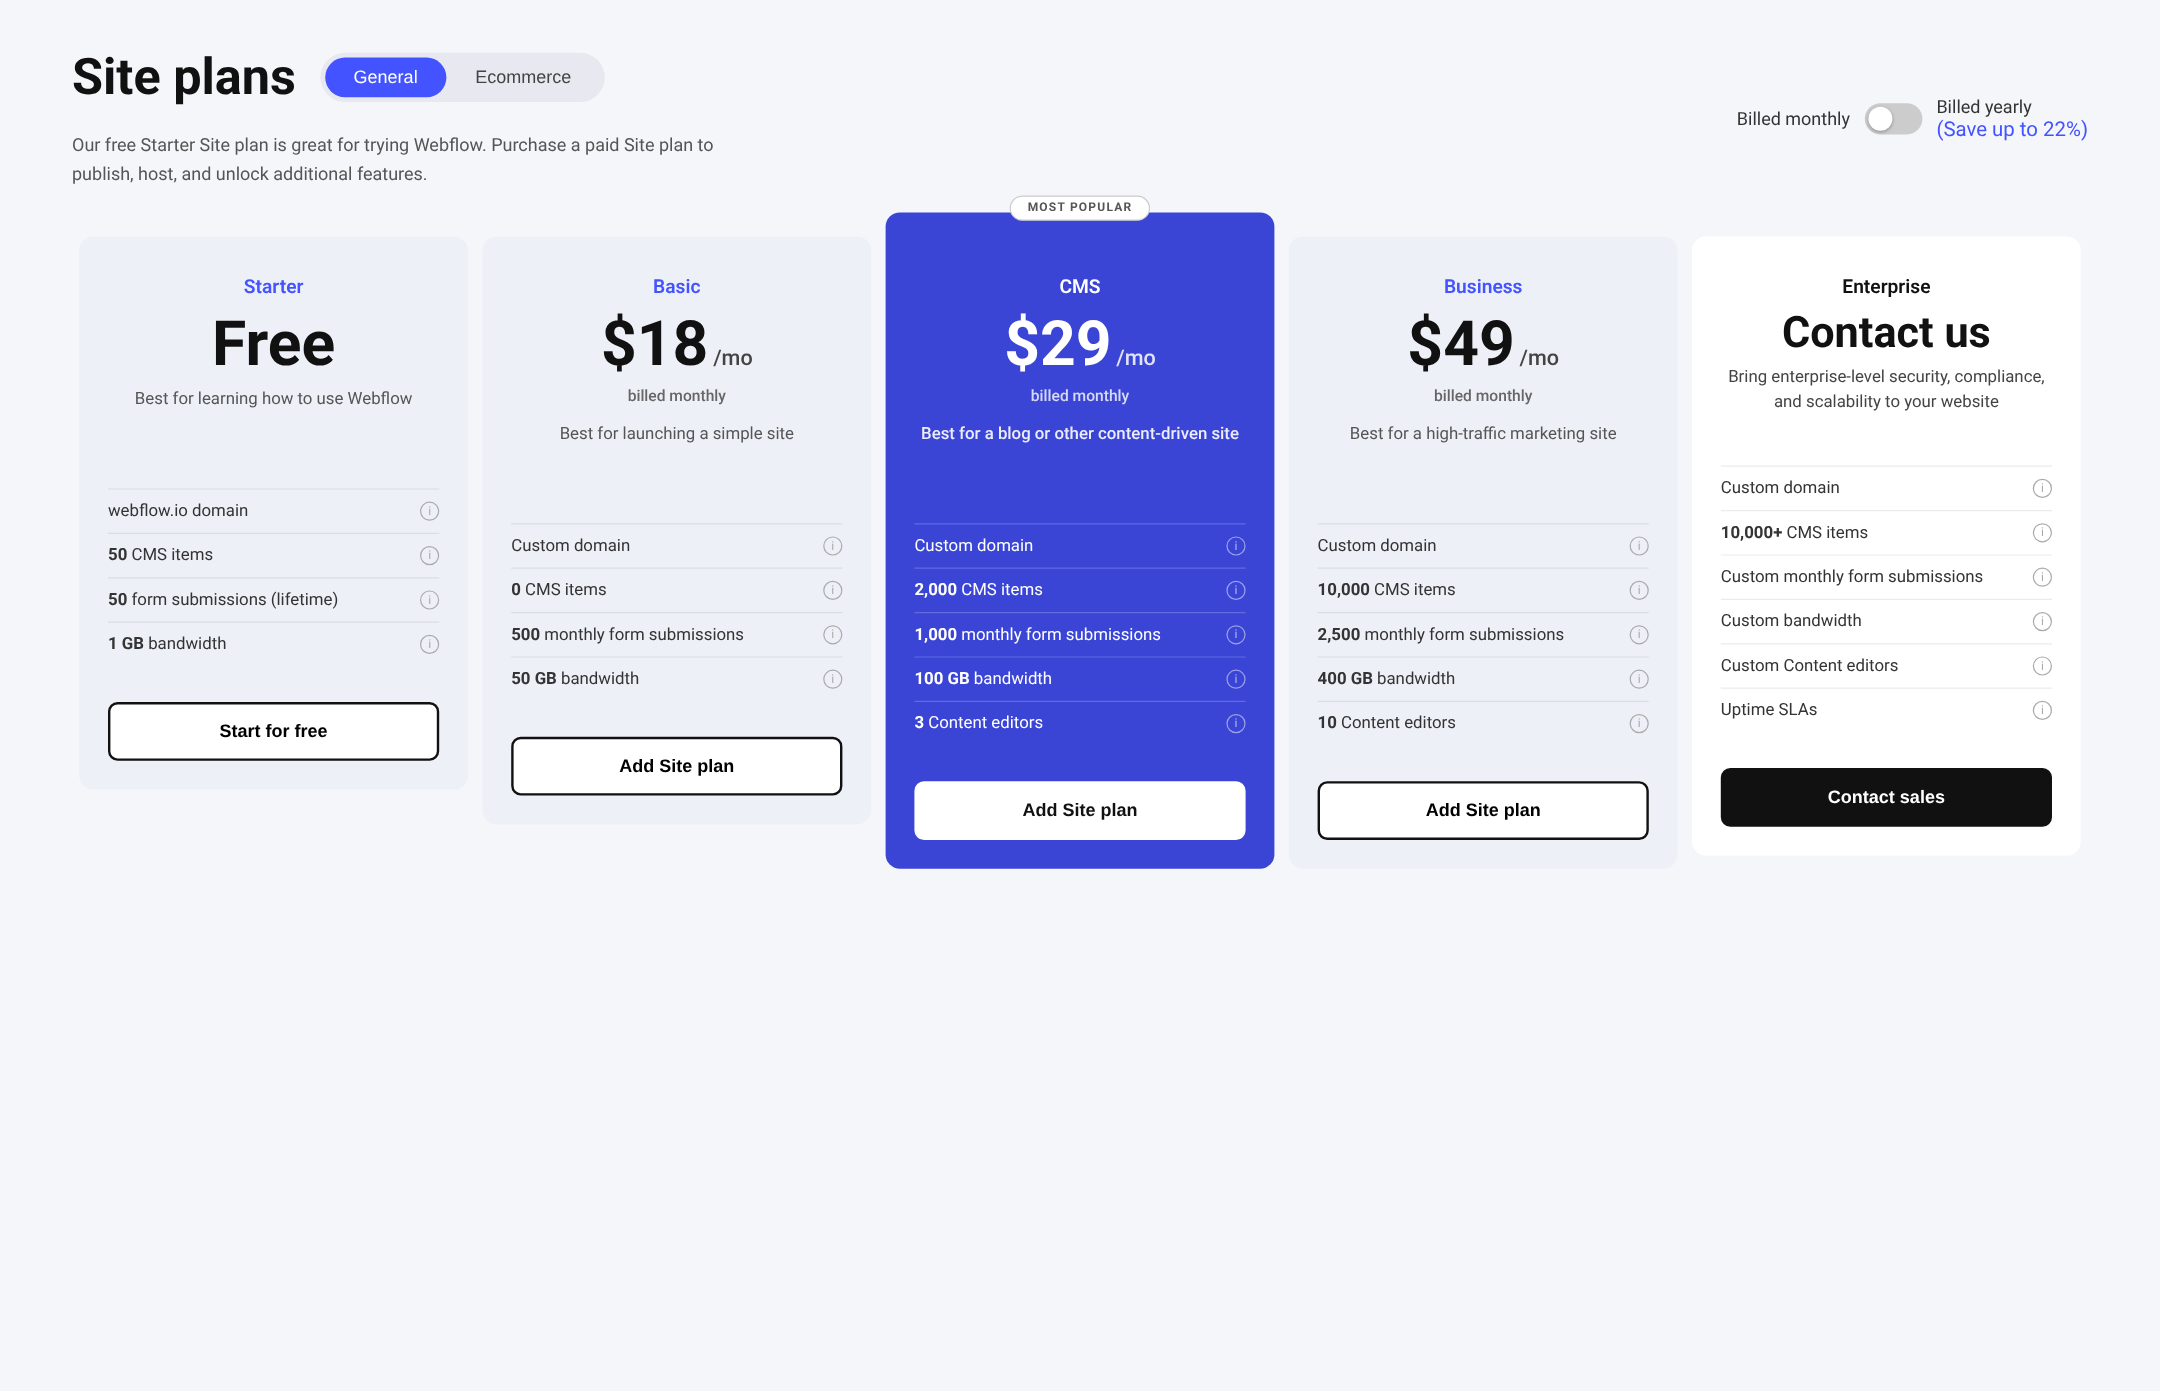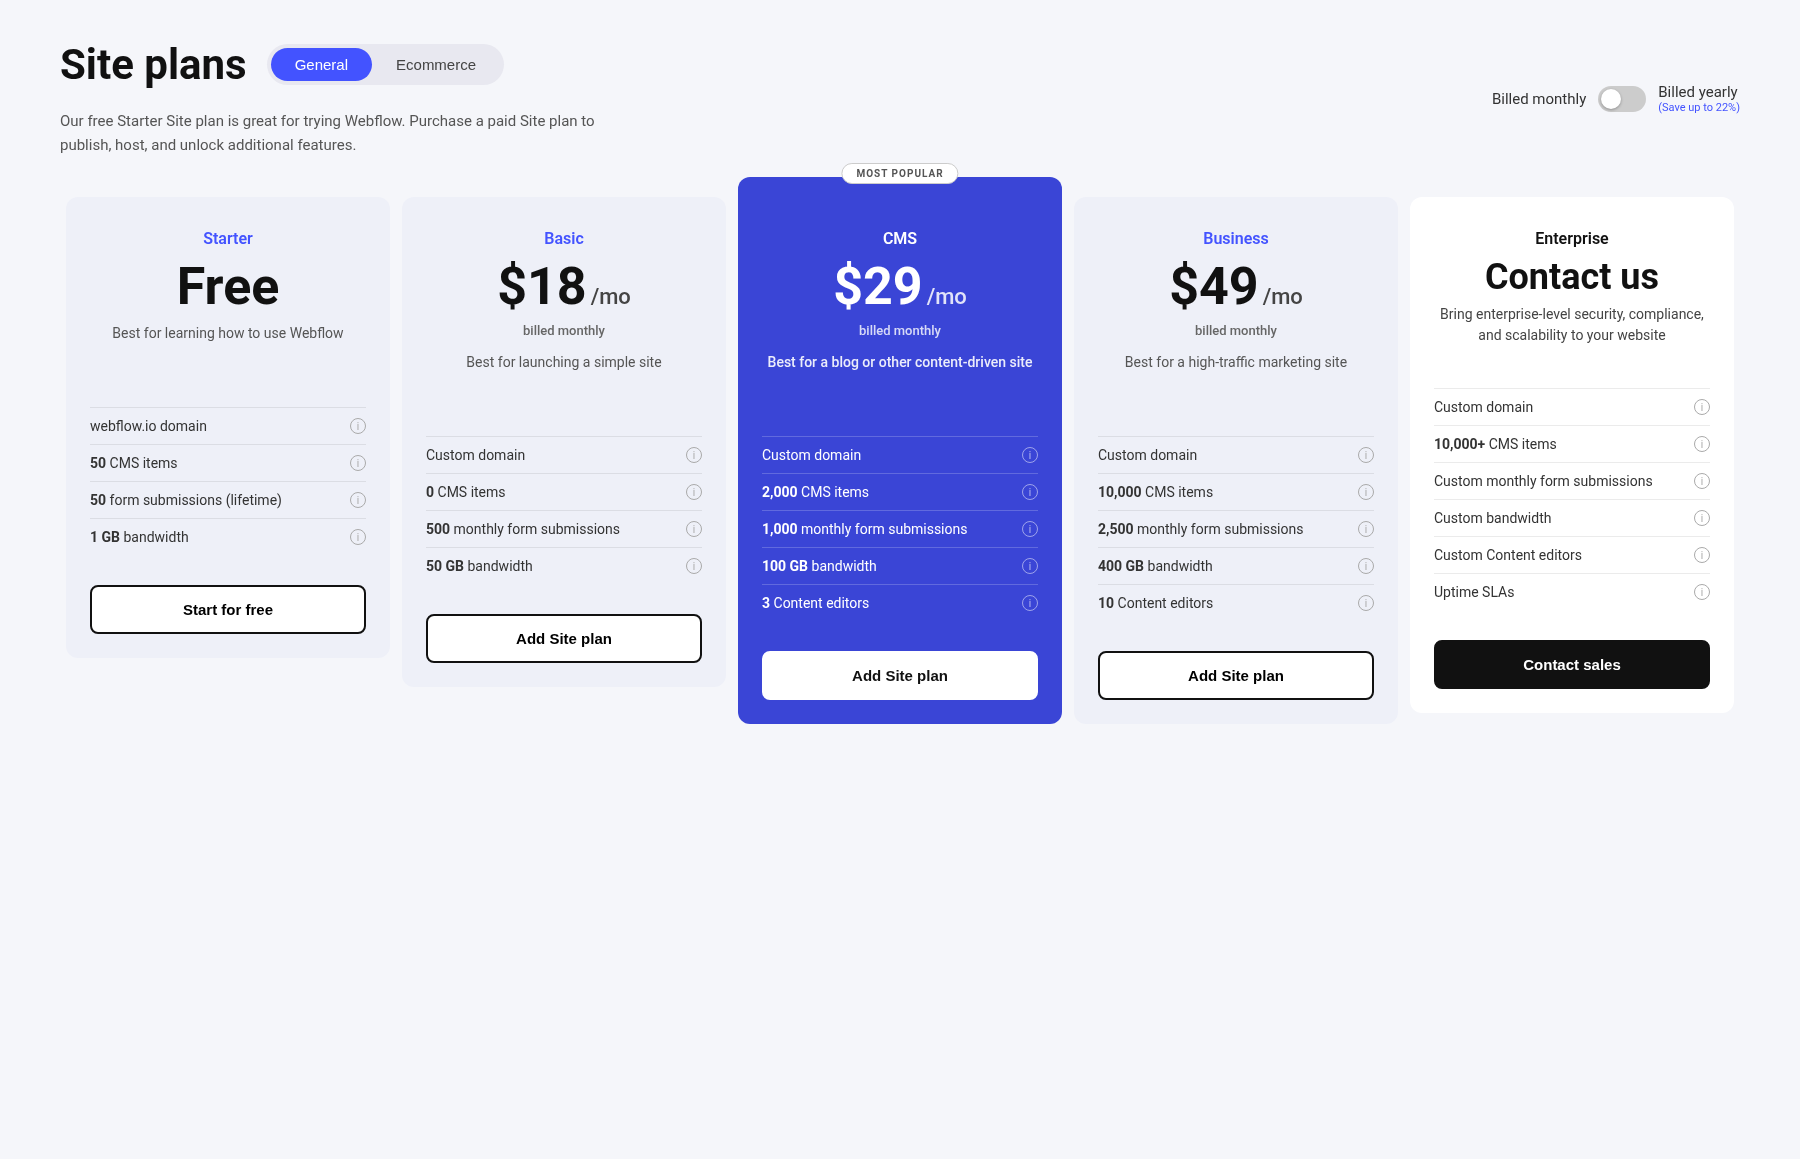--- a/index.html
+++ b/index.html
@@ -63,21 +63,21 @@
       font-size: 15px;
       color: #333;
     }
     .billing-label.yearly {
       display: flex;
       flex-direction: column;
       align-items: flex-start;
     }
     .billing-save {
       color: #4353ff;
-      font-size: 11px;
+      font-size: 17px;
     }
     .toggle {
       width: 48px;
       height: 26px;
       background: #ccc;
       border-radius: 13px;
       position: relative;
       cursor: pointer;
     }
     .toggle-knob {
@@ -143,21 +143,21 @@
       text-align: center;
       margin-bottom: 6px;
     }
     .price-main {
       font-size: 52px;
       font-weight: 700;
       color: #111;
     }
     .plan-card.cms .price-main { color: white; }
     .price-mo {
-      font-size: 22px;
+      font-size: 18px;
       font-weight: 500;
       color: #444;
     }
     .plan-card.cms .price-mo { color: rgba(255,255,255,0.85); }
     .price-billing {
       text-align: center;
       font-size: 13px;
       color: #666;
       margin-bottom: 14px;
       font-weight: 500;

